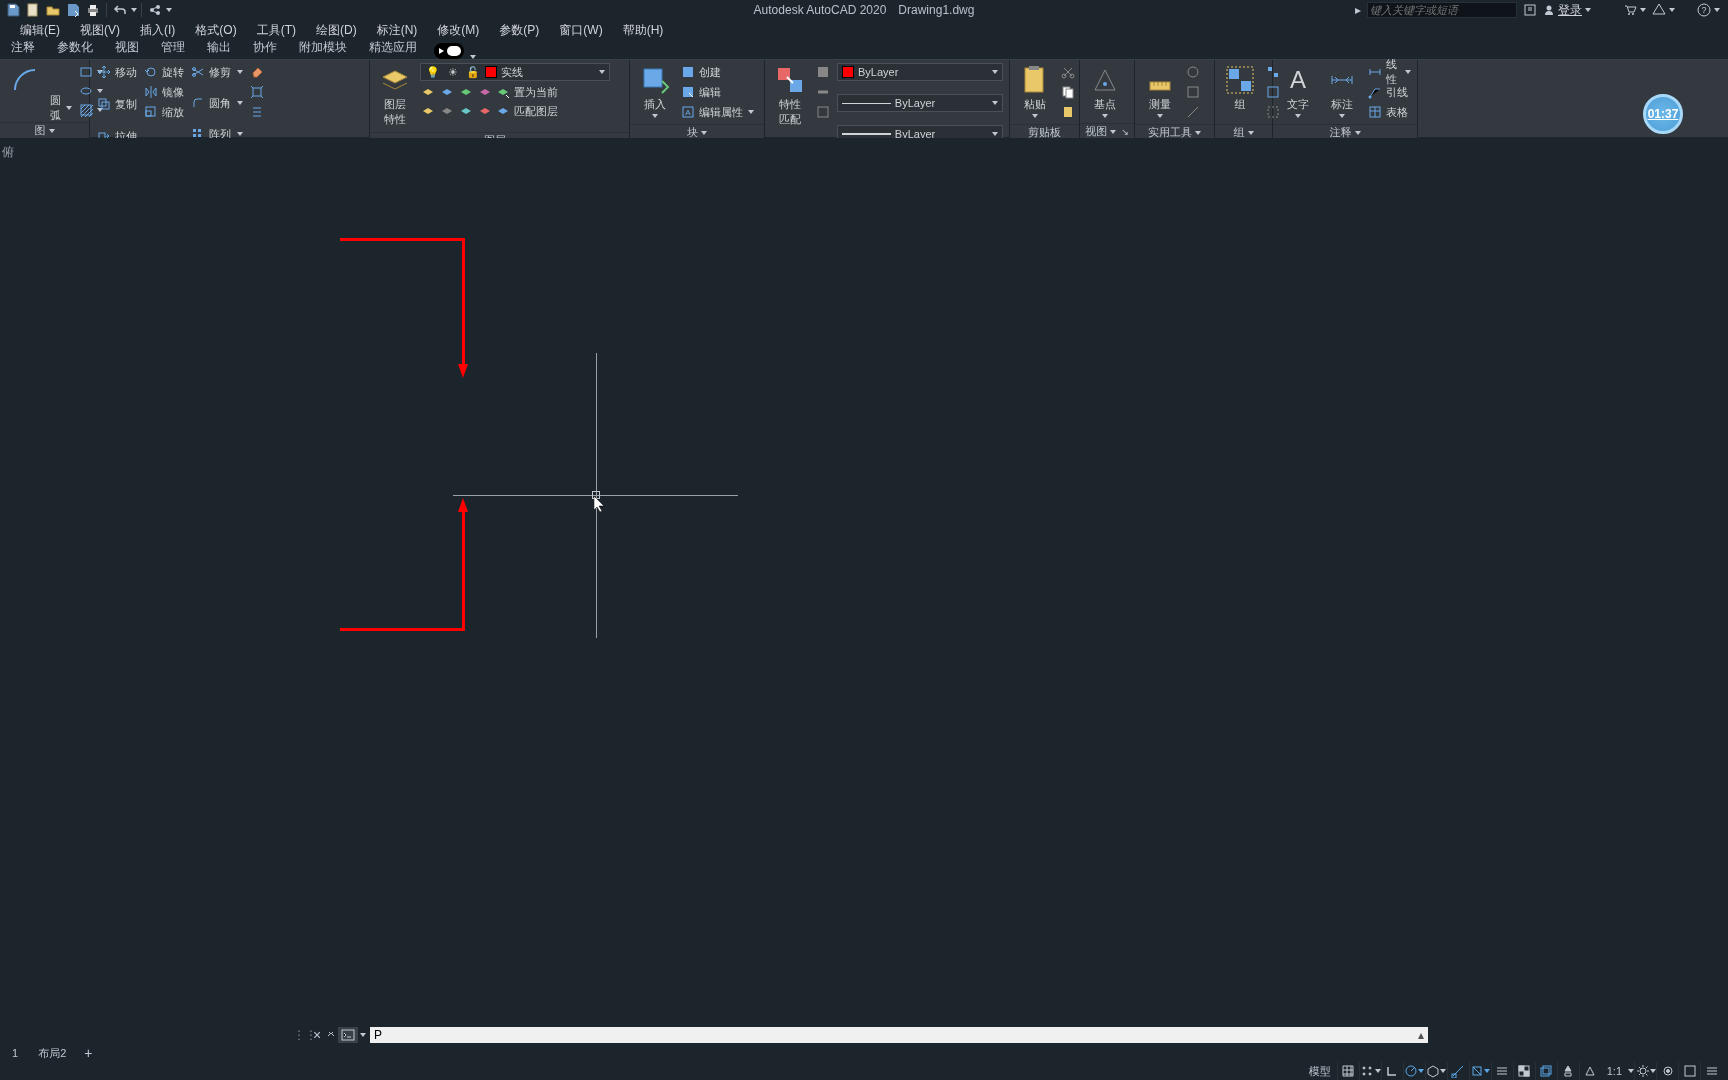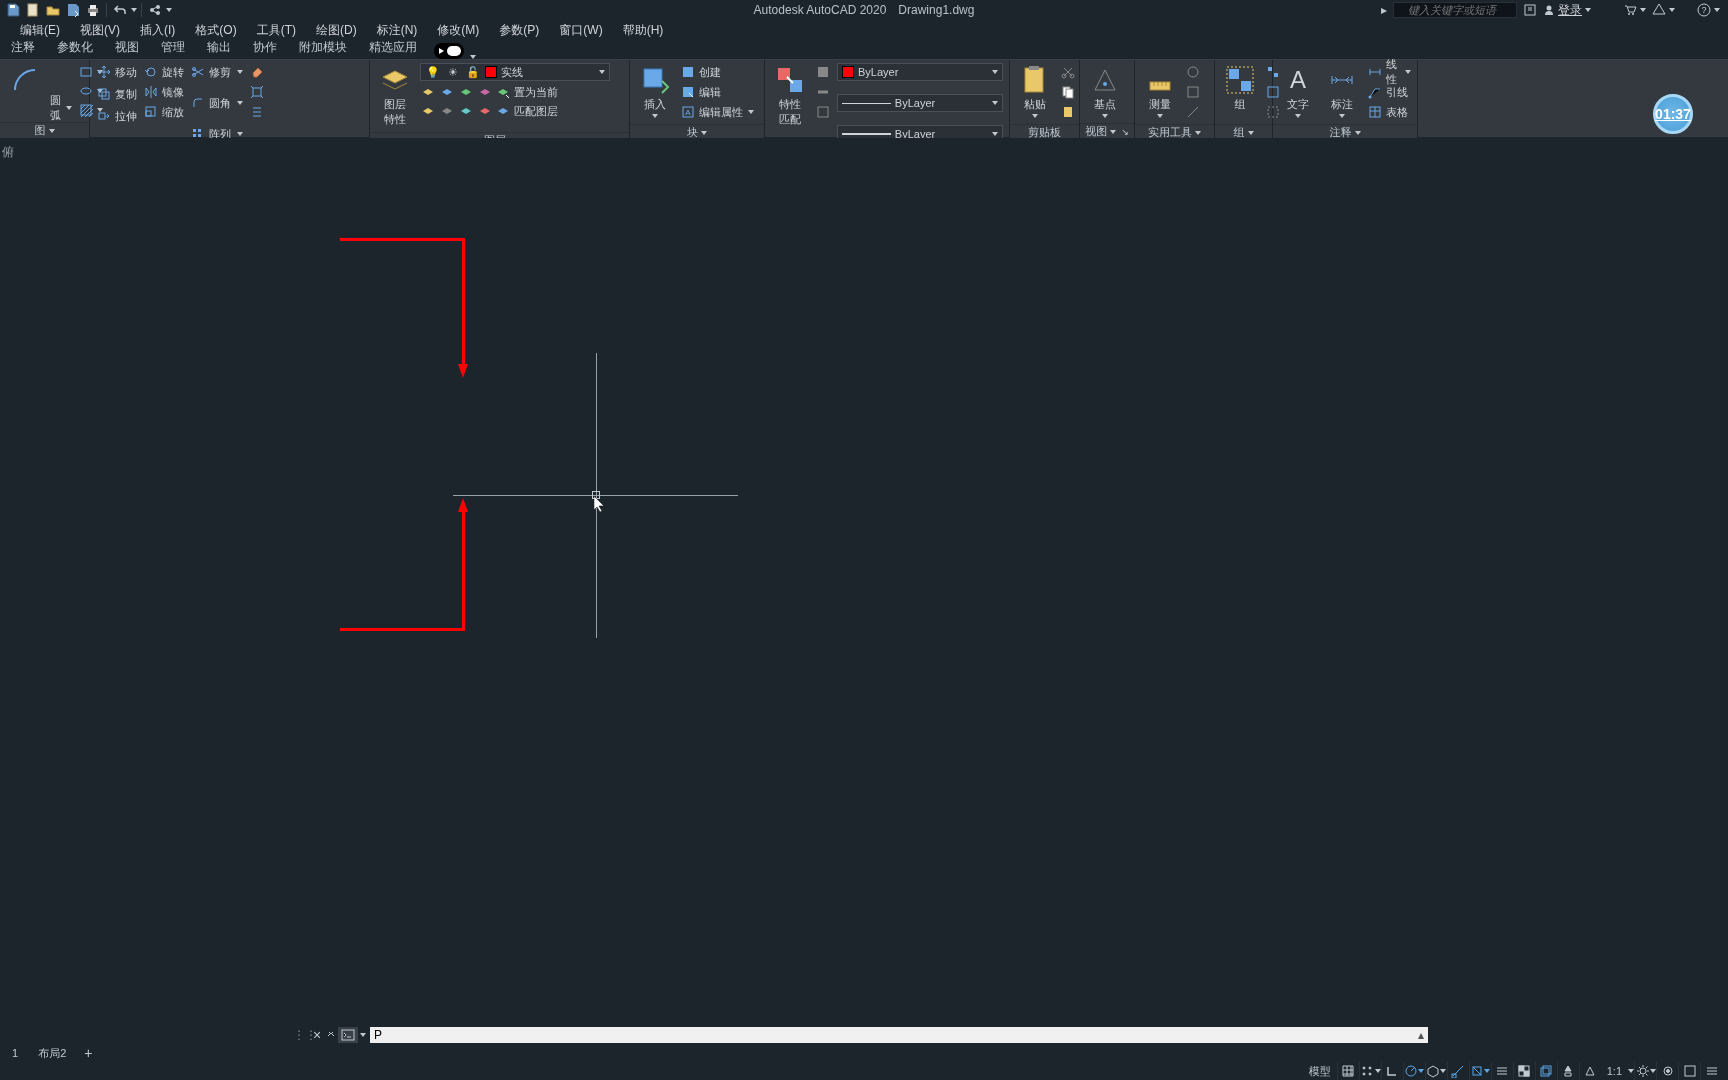--- a/index.html
+++ b/index.html
@@ -5,21 +5,21 @@
 * { margin:0; padding:0; box-sizing:border-box; font-family:"Microsoft YaHei",Arial,sans-serif; user-select:none; }
 html,body{width:1728px;height:1080px;background:#1c242c;overflow:hidden;color:#e0e0e0;font-size:12px;}
 
 
 .titlebar{height:20px;background:#1c242c;display:flex;align-items:center;position:relative;}
 .qat{display:flex;gap:2px;padding-left:4px;align-items:center;}
 .qat-btn{width:18px;height:18px;display:flex;align-items:center;justify-content:center;fill:#c0c8d0;cursor:pointer;}
 .qat-sep{width:1px;height:14px;background:#3a4048;margin:0 2px;}
 .title-center{position:absolute;left:50%;transform:translateX(-50%);color:#b8c0c8;font-size:12px;display:flex;gap:12px;}
 .title-right{margin-left:auto;display:flex;align-items:center;gap:6px;padding-right:8px;}
-.search-box{background:#0f141a;border:1px solid #2a3038;padding:1px 14px;color:#888;width:124px;height:16px;font-size:11px;font-style:italic;}
+.search-box{background:#0f141a;border:1px solid #2a3038;padding:1px 2px;color:#888;width:150px;height:16px;font-size:11px;font-style:italic;}
 .title-btn{display:flex;align-items:center;gap:3px;color:#d0d4d8;cursor:pointer;font-size:12px;text-decoration:underline;}
 .tri-down{width:0;height:0;border-left:3px solid transparent;border-right:3px solid transparent;border-top:4px solid #c0c8d0;}
 
 
 .menubar{height:20px;background:#1c242c;display:flex;align-items:center;padding-left:10px;gap:0;}
 .menu-item{padding:2px 10px;color:#d0d4d8;font-size:12px;cursor:pointer;}
 
 
 .tabbar{height:20px;background:#1c242c;display:flex;align-items:flex-end;border-bottom:1px solid #3a4048;}
 .tab{padding:2px 10px;color:#c0c8d0;font-size:12px;cursor:pointer;border:1px solid transparent;}
@@ -42,21 +42,21 @@
 .linesample{height:2px;background:#d0d4d8;flex:1;}
 
 
 .viewport{position:relative;width:100%;height:calc(100% - 20px - 20px - 20px - 78px - 18px - 18px - 18px);background:#1c242c;}
 .vp-label{position:absolute;top:6px;left:2px;color:#9aa0a8;font-size:12px;}
 .crosshair-v{position:absolute;width:1px;background:#9aa0a8;}
 .crosshair-h{position:absolute;height:1px;background:#9aa0a8;}
 .pickbox{position:absolute;width:8px;height:8px;border:1px solid #c0c8d0;}
 .redline{position:absolute;background:#ff0000;}
 .arrowhead{position:absolute;width:0;height:0;border-left:5px solid transparent;border-right:5px solid transparent;}
-.clock-badge{position:absolute;width:40px;height:40px;border-radius:50%;background:radial-gradient(circle,#6fb8e8,#4a9ed8);border:3px solid #a8d8f8;display:flex;align-items:center;justify-content:center;color:#fff;font-size:14px;font-weight:bold;right:35px;top:-38px;text-decoration:underline;}
+.clock-badge{position:absolute;width:40px;height:40px;border-radius:50%;background:radial-gradient(circle,#6fb8e8,#4a9ed8);border:3px solid #a8d8f8;display:flex;align-items:center;justify-content:center;color:#fff;font-size:12px;font-weight:bold;right:45px;top:-38px;text-decoration:underline;}
 
 
 .cmd-wrap{height:18px;display:flex;align-items:center;background:#1c242c;padding:0 4px;}
 .cmd-handle{width:10px;color:#808890;display:flex;align-items:center;justify-content:center;}
 .cmd-x{width:14px;color:#c0c8d0;text-align:center;cursor:pointer;font-size:14px;}
 .cmd-chev{width:14px;color:#c0c8d0;display:flex;align-items:center;justify-content:center;}
 .cmd-icon{width:20px;height:16px;background:#3a4048;display:flex;align-items:center;justify-content:center;margin-right:2px;}
 .cmd-input{flex:1;background:#f0f0f0;color:#000;height:16px;padding:0 4px;font-size:12px;border:none;outline:none;margin-left:4px;}
 .cmd-vtri{width:14px;background:#f0f0f0;height:16px;color:#505050;display:flex;align-items:center;justify-content:center;}
 
@@ -251,21 +251,21 @@
       </div>
     </div>
     <div class="panel-title">
         <span>图</span> 
         <span class="tri-down"></span>
       </div>
   </div>
 
   <div class="panel" style="width:280px">
     <div class="panel-body">
-      <div class="col" style="gap:4px">
+      <div class="col" style="gap:14px">
         <div class="small-row">
             <span class="sicon">
               <svg width="14" height="14">
                 <path d="M7 1v12M1 7h12M7 1l-2 2M7 1l2 2M7 13l-2-2M7 13l2-2M1 7l2-2M1 7l2 2M13 7l-2-2M13 7l-2 2" stroke="#6aa8e8"></path>
               </svg>
             </span>
             <span>移动</span>
           </div>
         <div class="small-row">
             <span class="sicon">

